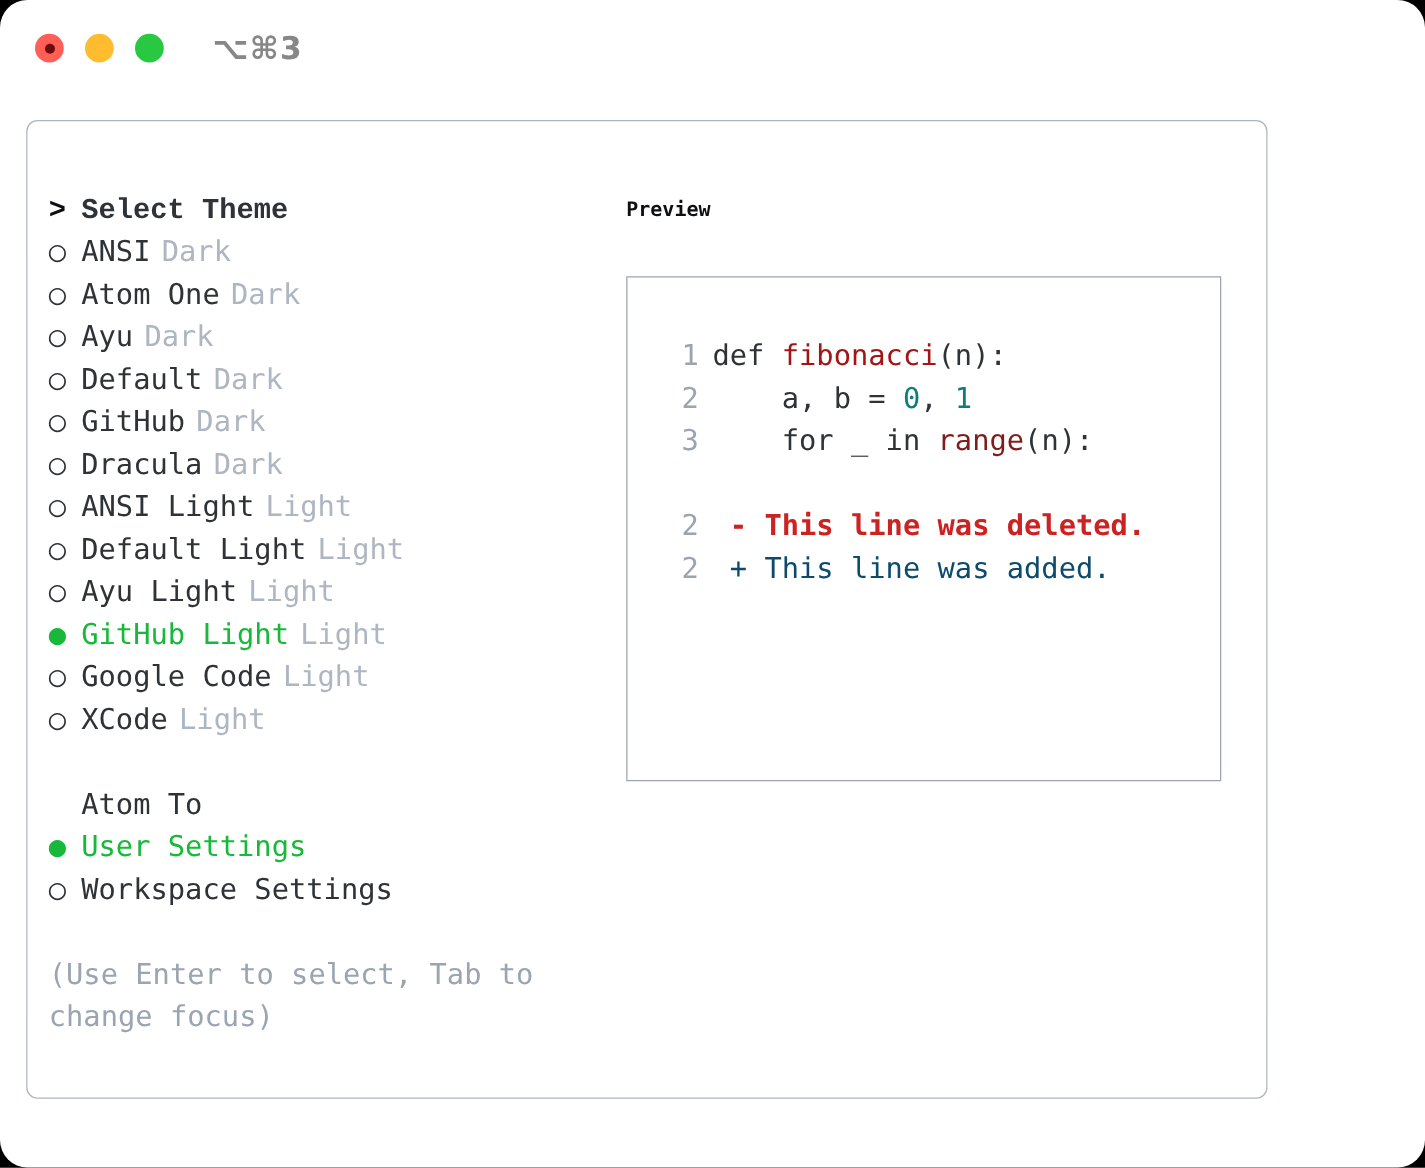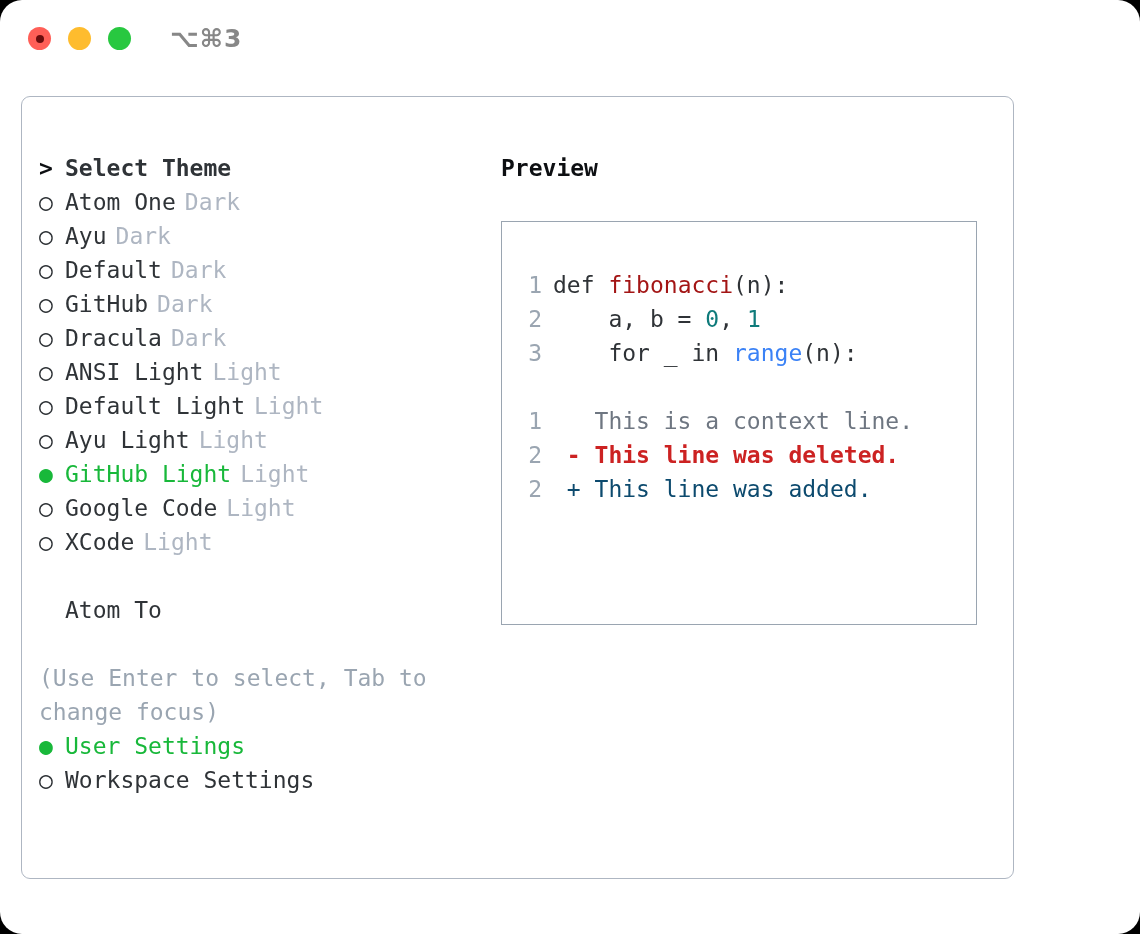--- a/index.html
+++ b/index.html
@@ -86,20 +86,21 @@
     color: #2f3337;
   }
   .row .marker {
     display: inline-block;
     width: 26px;
     color: #2f3337;
   }
   .row.header-row {
     font-weight: bold;
     color: #0d0f12;
+    font-family: Liberation Mono, monospace;
   }
   .row.header-row .marker { font-weight: bold; color: #0d0f12; }
   .row.selected .label { color: #18b83a; text-align: right; }
   .row.selected .marker { color: #18b83a; }
   .label { color: #2f3337; }
   .suffix { color: #aeb6c2; margin-left: 9px; }
 
   .spacer-row { height: 34px; }
 
   #help-text {
@@ -111,51 +112,51 @@
   }
 
   
   #right-col {
     position: absolute;
     left: 479px;
     top: 54px;
     width: 490px;
   }
   #preview-title {
-    font-size: 23px;
+    font-size: 16px;
     font-weight: bold;
     color: #0d0f12;
     line-height: 34px;
   }
   #preview-box {
     margin-top: 36px;
     width: 476px;
     height: 404px;
     border: 1.5px solid #9aa5b1;
     background: #ffffff;
-    padding: 46px 0 0 16px;
+    padding: 46px 0 0 33px;
   }
 
   .code-line {
     font-size: 23px;
     line-height: 34px;
     white-space: pre;
     color: #2f3337;
   }
   .lineno {
     display: inline-block;
     width: 24px;
     text-align: right;
     color: #9aa5b1;
     margin-right: 11px;
   }
   .tok-kw   { color: #2f3337; }
   .tok-fn   { color: #a31515; }
   .tok-num  { color: #0f7b7b; }
-  .tok-call { color: #3b82f6; }
+  .tok-call { color: #7f1d1d; }
   .diff-gap { height: 34px; }
   .diff-context { color: #6e7681; }
   .diff-del { color: #cc2222; font-weight: bold; }
   .diff-add { color: #0c4a6e; }
 </style>
 </head>
 <body>
 
 <div id="window">
 
@@ -168,58 +169,58 @@
 
   <div id="panel">
 
     <div id="left-col">
 
       <div class="row header-row">
         <span class="marker">&gt;</span><span class="label">Select Theme</span>
       </div>
 
       <div id="theme-list">
+          <div class="row"><span class="marker">○</span><span class="label">ANSI</span><span class="suffix">Dark</span></div>
           <div class="row"><span class="marker">○</span><span class="label">Atom One</span><span class="suffix">Dark</span></div>
           <div class="row"><span class="marker">○</span><span class="label">Ayu</span><span class="suffix">Dark</span></div>
           <div class="row"><span class="marker">○</span><span class="label">Default</span><span class="suffix">Dark</span></div>
           <div class="row"><span class="marker">○</span><span class="label">GitHub</span><span class="suffix">Dark</span></div>
           <div class="row"><span class="marker">○</span><span class="label">Dracula</span><span class="suffix">Dark</span></div>
           <div class="row"><span class="marker">○</span><span class="label">ANSI Light</span><span class="suffix">Light</span></div>
           <div class="row"><span class="marker">○</span><span class="label">Default Light</span><span class="suffix">Light</span></div>
           <div class="row"><span class="marker">○</span><span class="label">Ayu Light</span><span class="suffix">Light</span></div>
           <div class="row selected"><span class="marker">●</span><span class="label">GitHub Light</span><span class="suffix">Light</span></div>
           <div class="row"><span class="marker">○</span><span class="label">Google Code</span><span class="suffix">Light</span></div>
           <div class="row"><span class="marker">○</span><span class="label">XCode</span><span class="suffix">Light</span></div>
         </div>
 
       <div class="spacer-row"></div>
 
       <div class="row">
         <span class="marker"></span><span class="label">Atom To</span>
       </div>
 
-      <div id="help-text">(Use Enter to select, Tab to change focus)</div>
-
       <div id="apply-list">
           <div class="row selected"><span class="marker">●</span><span class="label">User Settings</span></div>
           <div class="row"><span class="marker">○</span><span class="label">Workspace Settings</span></div>
         </div>
+
+      <div id="help-text">(Use Enter to select, Tab to change focus)</div>
     </div>
 
     <div id="right-col">
       <div id="preview-title">Preview</div>
       <div id="preview-box">
         <div id="code-block">
             <div class="code-line"><span class="lineno">1</span><span class="tok-kw">def </span><span class="tok-fn">fibonacci</span><span class="tok-kw">(n):</span></div>
             <div class="code-line"><span class="lineno">2</span><span class="tok-kw">    a, b = </span><span class="tok-num">0</span><span class="tok-kw">, </span><span class="tok-num">1</span></div>
             <div class="code-line"><span class="lineno">3</span><span class="tok-kw">    for _ in </span><span class="tok-call">range</span><span class="tok-kw">(n):</span></div>
           </div>
         <div class="diff-gap"></div>
         <div id="diff-block">
-            <div class="code-line"><span class="lineno">1</span><span class="diff-context">   This is a context line.</span></div>
             <div class="code-line"><span class="lineno">2</span><span class="diff-del"> - This line was deleted.</span></div>
             <div class="code-line"><span class="lineno">2</span><span class="diff-add"> + This line was added.</span></div>
           </div>
       </div>
     </div>
 
   </div>
 </div>
 
 </body></html>

